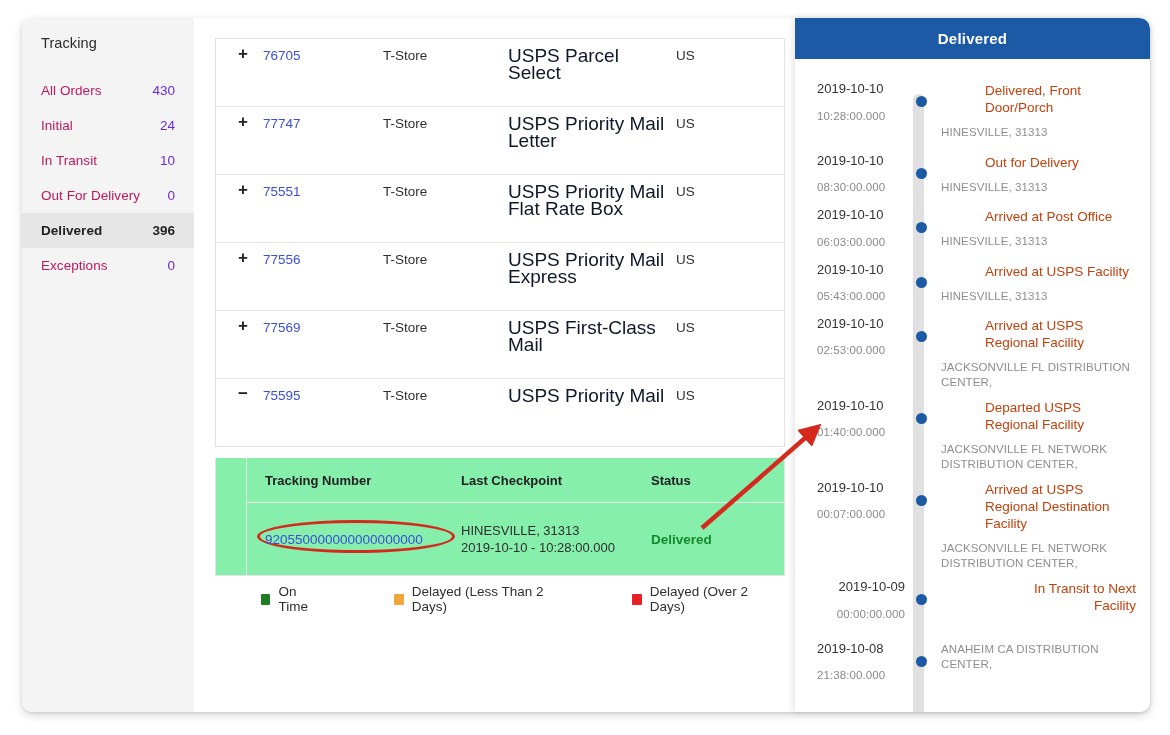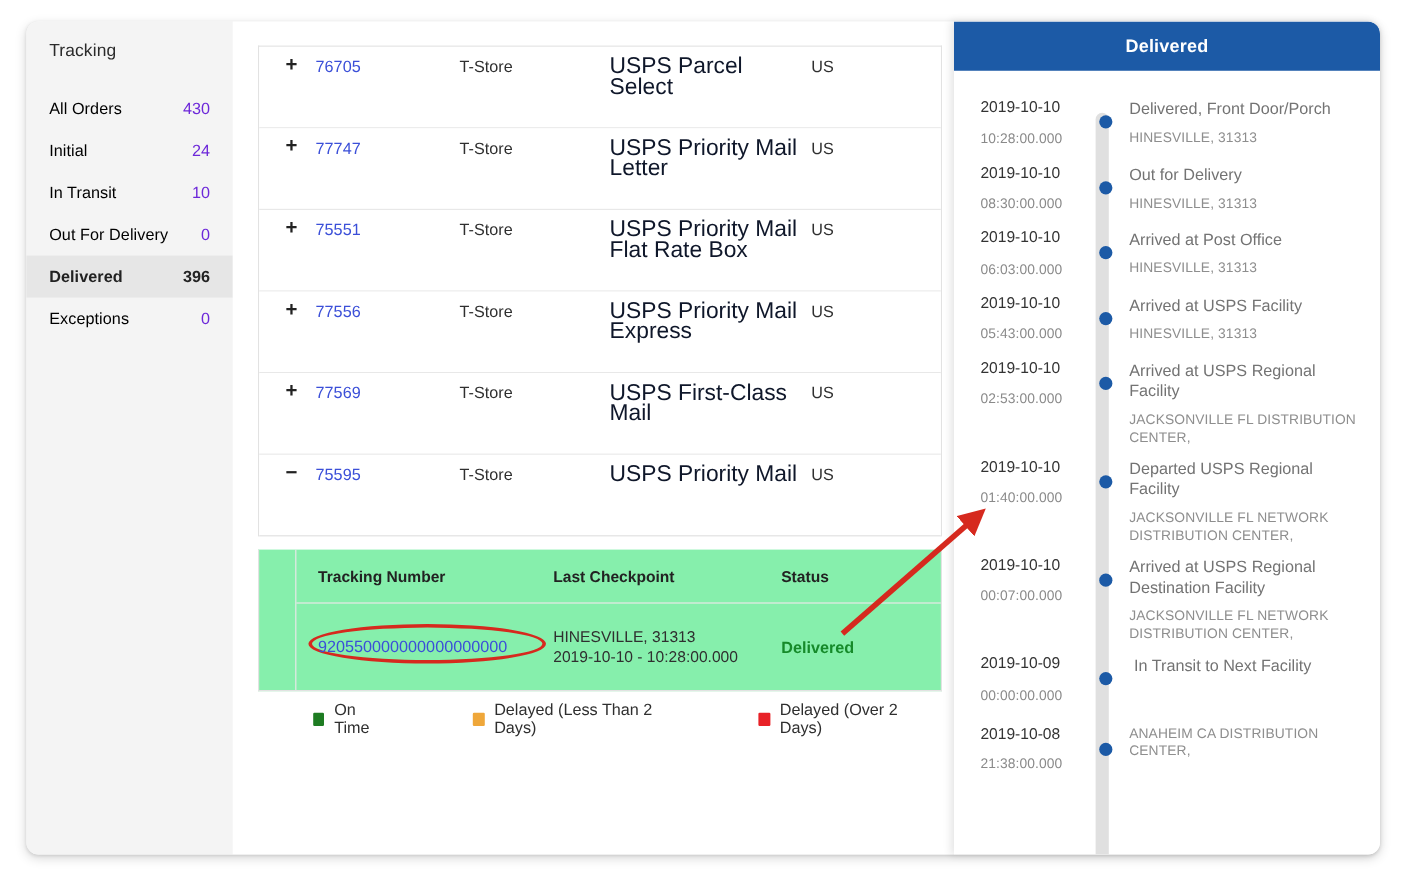--- a/index.html
+++ b/index.html
@@ -43,21 +43,21 @@
     height: 35px;
     display: flex;
     align-items: center;
     padding: 0 19px;
     cursor: pointer;
   }
   .side-item.active { background: #e6e6e6; }
   .side-label {
     flex: 1;
     font-size: 13.5px;
-    color: #000000;
+    color: #be185d;
     letter-spacing: 0.05px;
   }
   .side-item.active .side-label { font-weight: bold; color: #222; }
   .side-count {
     font-size: 13.5px;
     color: #6d28d9;
     text-align: right;
   }
   .side-item.active .side-count { font-weight: bold; color: #222; }
 
@@ -260,23 +260,24 @@
     position: absolute;
     left: 121px;
     top: 15px;
     width: 11px; height: 11px;
     border-radius: 50%;
     background: #1c5aa6;
   }
   .tl-right { flex: 1; padding-left: 28px; padding-top: 1px; }
   .tl-title {
     font-size: 13.5px;
-    color: #737373;
+    color: #c2410c;
     line-height: 17px;
     margin-bottom: 9px;
+    margin-left: 44px;
   }
   .tl-loc {
     font-size: 11.5px;
     color: #8e8e8e;
     line-height: 14.5px;
     letter-spacing: 0.1px;
   }
 
   
   #annotation-arrow {
@@ -506,21 +507,21 @@
           <div class="tl-date" style="margin-bottom:12px;">2019-10-10</div>
           <div class="tl-time">00:07:00.000</div>
         </div>
         <span class="tl-dot"></span>
         <div class="tl-right" style="padding-left:44px;">
           <div class="tl-title" style="max-width:170px;">Arrived at USPS Regional Destination Facility</div>
           <div class="tl-loc">JACKSONVILLE FL NETWORK DISTRIBUTION CENTER,</div>
         </div>
       </div>
 
-      <div class="tl-event" style="margin-bottom:18px;">
+      <div class="tl-event" style="margin-bottom:18px;text-align:right;">
         <div class="tl-left">
           <div class="tl-date">2019-10-09</div>
           <div class="tl-time">00:00:00.000</div>
         </div>
         <span class="tl-dot"></span>
         <div class="tl-right" style="padding-left:32px;">
           <div class="tl-title">In Transit to Next Facility</div>
           <div class="tl-loc"></div>
         </div>
       </div>

